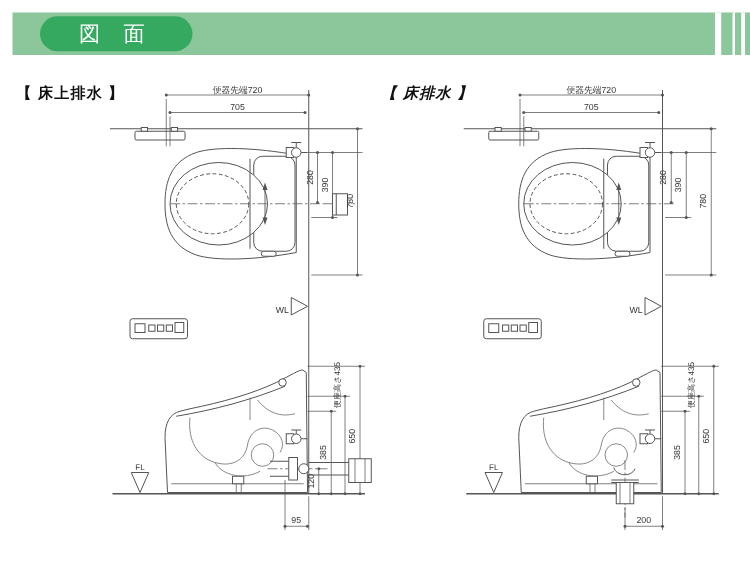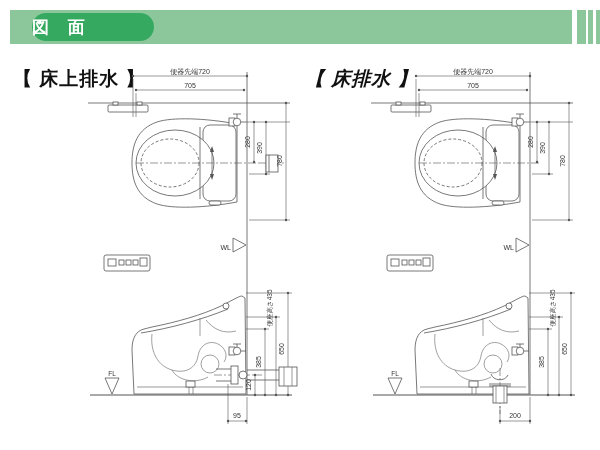--- a/index.html
+++ b/index.html
@@ -6,30 +6,30 @@
   body{
     width:600px;height:450px;background:#ffffff;position:relative;overflow:hidden;
     font-family:"Liberation Sans","DejaVu Sans",sans-serif;color:#222;
   }
   
   .header-bar{
     position:absolute;left:10px;right:0;top:10px;height:34px;background:#8cc79c;
   }
   .title-box{
     position:absolute;left:22px;top:3px;width:122px;height:28px;background:#36a961;
-    color:#ffffff;font-weight:bold;font-size:17px;letter-spacing:7px;
-    display:flex;align-items:center;justify-content:flex-start;border-radius:14px;
+    color:#ffffff;font-weight:normal;font-size:17px;letter-spacing:7px;
+    display:flex;align-items:center;justify-content:center;border-radius:14px;
   }
   .stripe{position:absolute;top:0;height:34px;background:#ffffff;}
   .stripe.s1{right:23px;width:5px;}
   .stripe.s2{right:12px;width:2px;}
   .stripe.s3{right:4px;width:3px;}
   
   .diagram-title{
-    position:absolute;top:66px;font-size:19px;font-weight:bold;color:#111;
+    position:absolute;top:66px;font-size:12px;font-weight:bold;color:#111;
     letter-spacing:1px;white-space:nowrap;
   }
   .diagram-title.left{left:13px;}
   .diagram-title.right{left:305px;font-style:italic;}
   
   svg.drawing{position:absolute;left:0;top:0;}
   svg.drawing text{font-family:"Liberation Sans","DejaVu Sans",sans-serif;fill:#333;}
   .dim-t{font-size:7px;}
   .dim-s{font-size:6.5px;}
 </style>

